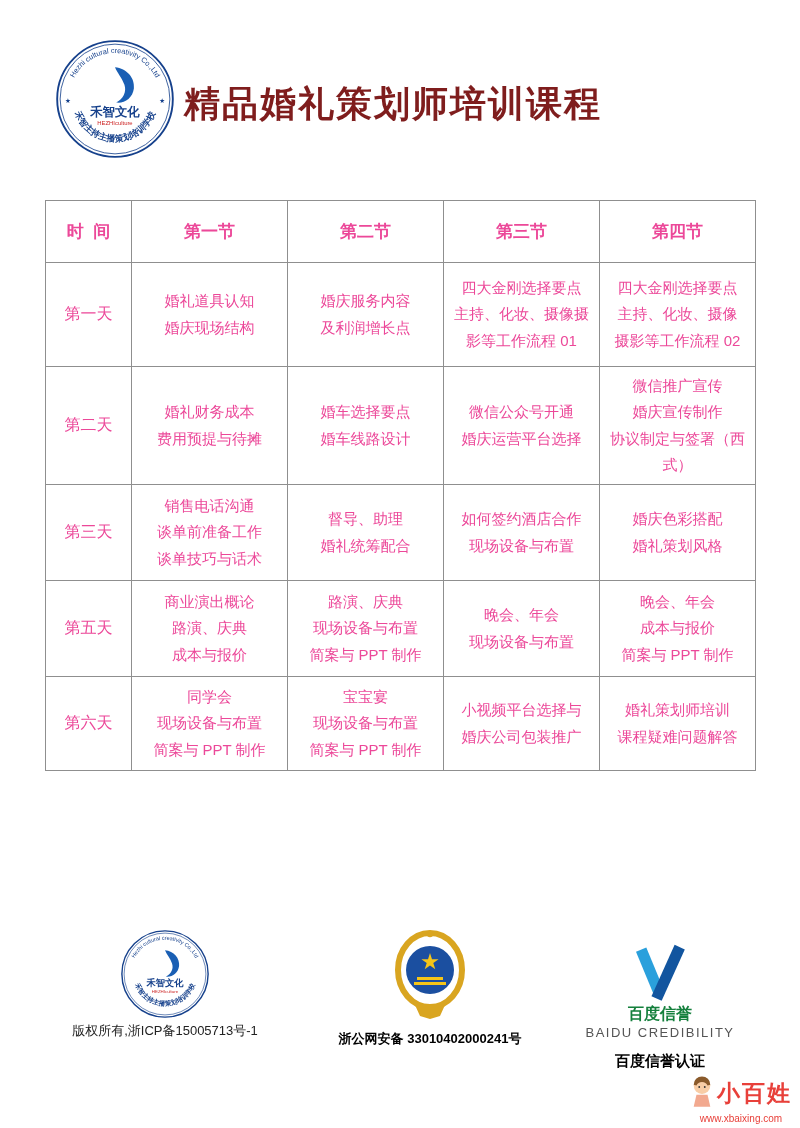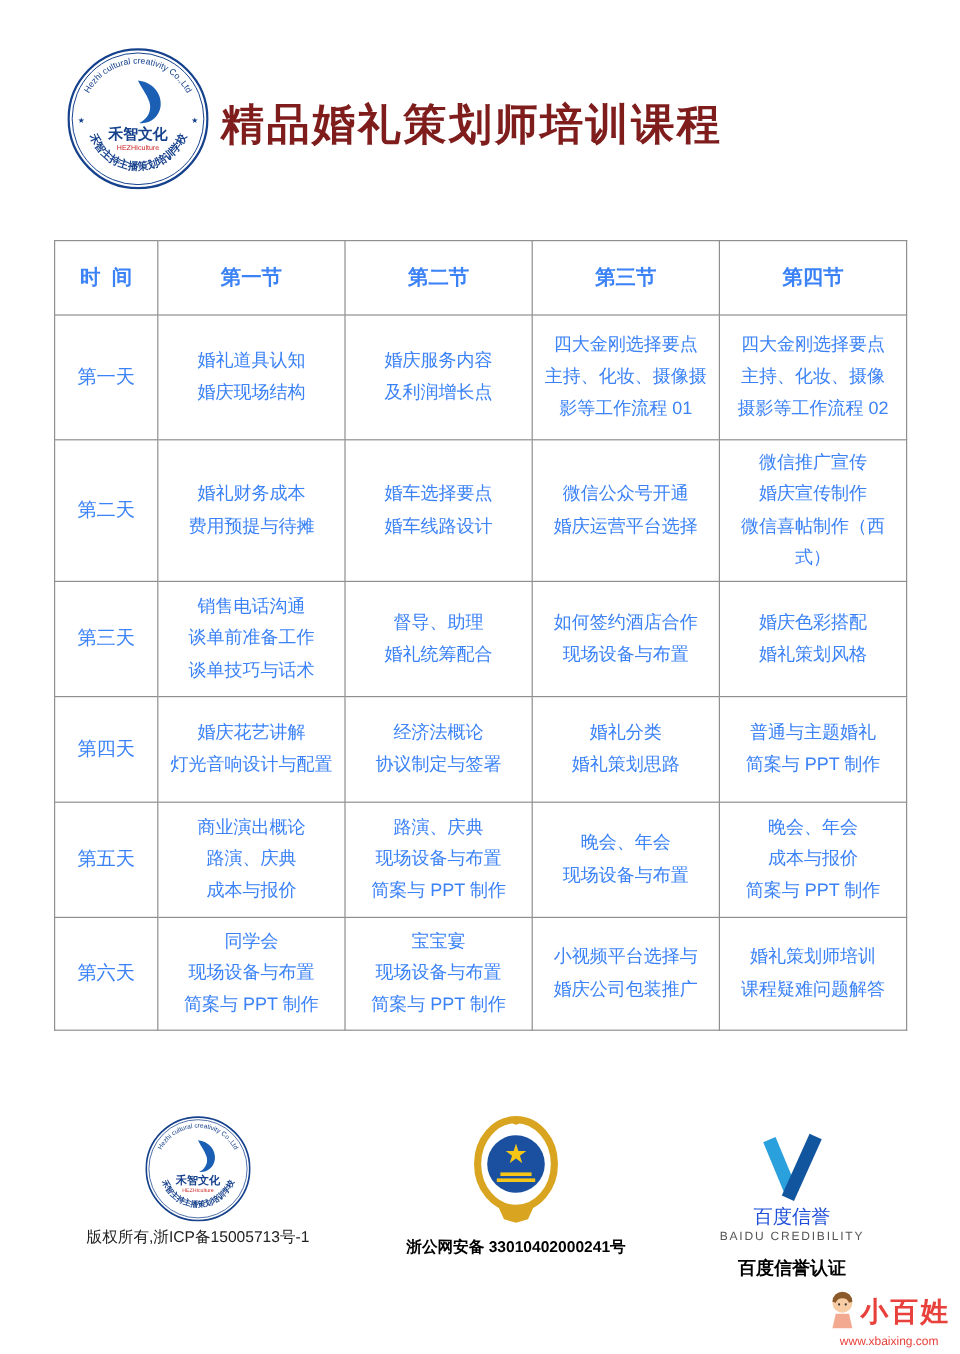--- a/index.html
+++ b/index.html
@@ -18,38 +18,38 @@
     letter-spacing:2px; white-space:nowrap;
   }
 
   
   .course-table {
     position:absolute; left:45px; top:200px; width:710px;
     border-collapse:collapse; table-layout:fixed;
   }
   .course-table th, .course-table td {
     border:1px solid #8f8f8f; text-align:center; vertical-align:middle;
-    padding:6px 3px; color:#3b82f6;
+    padding:6px 3px; color:#ec4899;
   }
   .course-table th { font-size:17px; font-weight:bold; white-space:pre; height:62px; }
   td.day { font-size:16px;font-family:Liberation Mono, monospace; }
   td.cell { font-size:15px; line-height:1.75; white-space:pre-line; }
   tr.r0 { height:104px; } tr.r1 { height:94px; } tr.r2 { height:96px; }
   tr.r3 { height:88px; }  tr.r4 { height:96px; } tr.r5 { height:94px; }
 
   
   .footer-block { position:absolute; display:flex; flex-direction:column; align-items:center; }
   .footer-left   { left:60px;  top:930px; width:210px; }
   .footer-center { left:310px; top:928px; width:240px; }
   .footer-right  { left:575px; top:942px; width:170px; }
   .caption-copyright { margin-top:4px; font-size:13px; color:#222; white-space:nowrap; }
   .caption-police    { margin-top:10px; font-size:13px; font-weight:bold; color:#000; white-space:nowrap; }
   .caption-baidu     { margin-top:12px; font-size:15px; font-weight:bold; color:#000; white-space:nowrap;text-align:right; }
-  .baidu-title { margin-top:2px; font-size:16px; font-weight:normal; color:#1d4ed8; }
-  .baidu-sub   { font-size:10px; letter-spacing:1.5px; color:#555; }
+  .baidu-title { margin-top:2px; font-size:16px; font-weight:bold; color:#15803d; }
+  .baidu-sub   { font-size:13px; letter-spacing:1.5px; color:#555; }
 
   
   .watermark {
     position:absolute; right:8px; bottom:4px;
     display:flex; flex-direction:column; align-items:center;
   }
   .wm-top { display:flex; align-items:center; gap:3px;margin-top:28px; }
   .wm-name { font-size:23px; font-weight:bold; color:#e8403a; letter-spacing:2px; }
   .wm-url  { font-size:10px; color:#e8403a; margin-top:1px; }
 </style>
@@ -114,44 +114,33 @@
     <tr class="r1">
       <td class="day">第二天</td>
       <td class="cell">婚礼财务成本
 费用预提与待摊</td>
       <td class="cell">婚车选择要点
 婚车线路设计</td>
       <td class="cell">微信公众号开通
 婚庆运营平台选择</td>
       <td class="cell">微信推广宣传
 婚庆宣传制作
-微信喜帖制作（西式）</td>
+协议制定与签署（西式）</td>
     </tr>
     <tr class="r2">
       <td class="day">第三天</td>
       <td class="cell">销售电话沟通
 谈单前准备工作
 谈单技巧与话术</td>
       <td class="cell">督导、助理
 婚礼统筹配合</td>
       <td class="cell">如何签约酒店合作
 现场设备与布置</td>
       <td class="cell">婚庆色彩搭配
 婚礼策划风格</td>
-    </tr>
-    <tr class="r3">
-      <td class="day">第四天</td>
-      <td class="cell">婚庆花艺讲解
-灯光音响设计与配置</td>
-      <td class="cell">经济法概论
-协议制定与签署</td>
-      <td class="cell">婚礼分类
-婚礼策划思路</td>
-      <td class="cell">普通与主题婚礼
-简案与 PPT 制作</td>
     </tr>
     <tr class="r4">
       <td class="day">第五天</td>
       <td class="cell">商业演出概论
 路演、庆典
 成本与报价</td>
       <td class="cell">路演、庆典
 现场设备与布置
 简案与 PPT 制作</td>
       <td class="cell">晚会、年会

